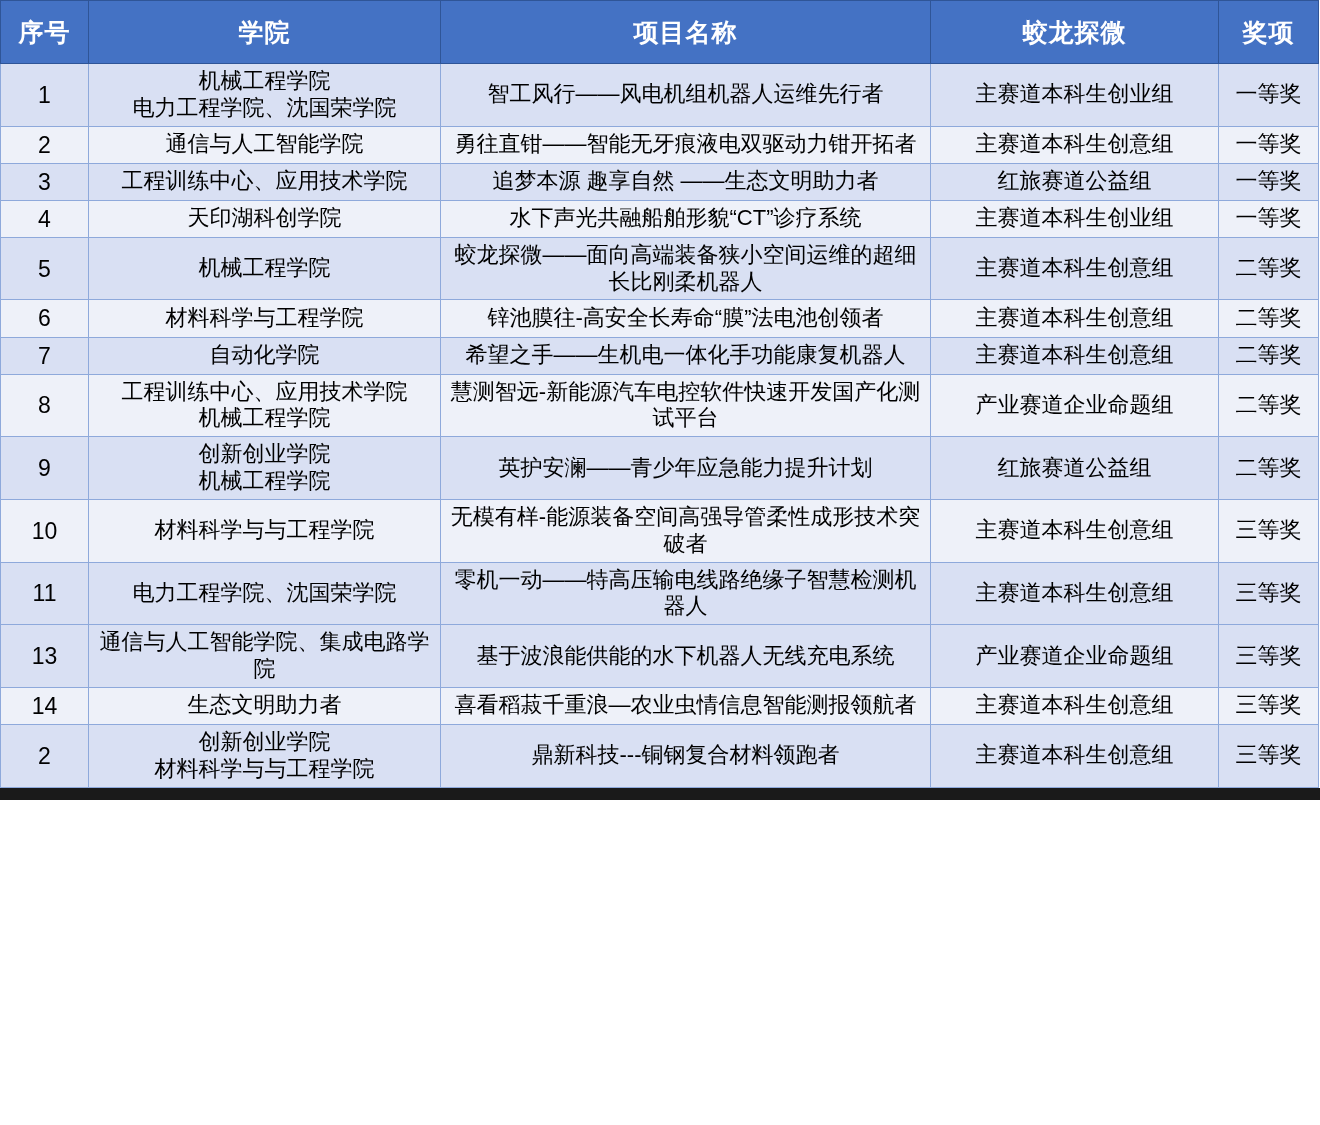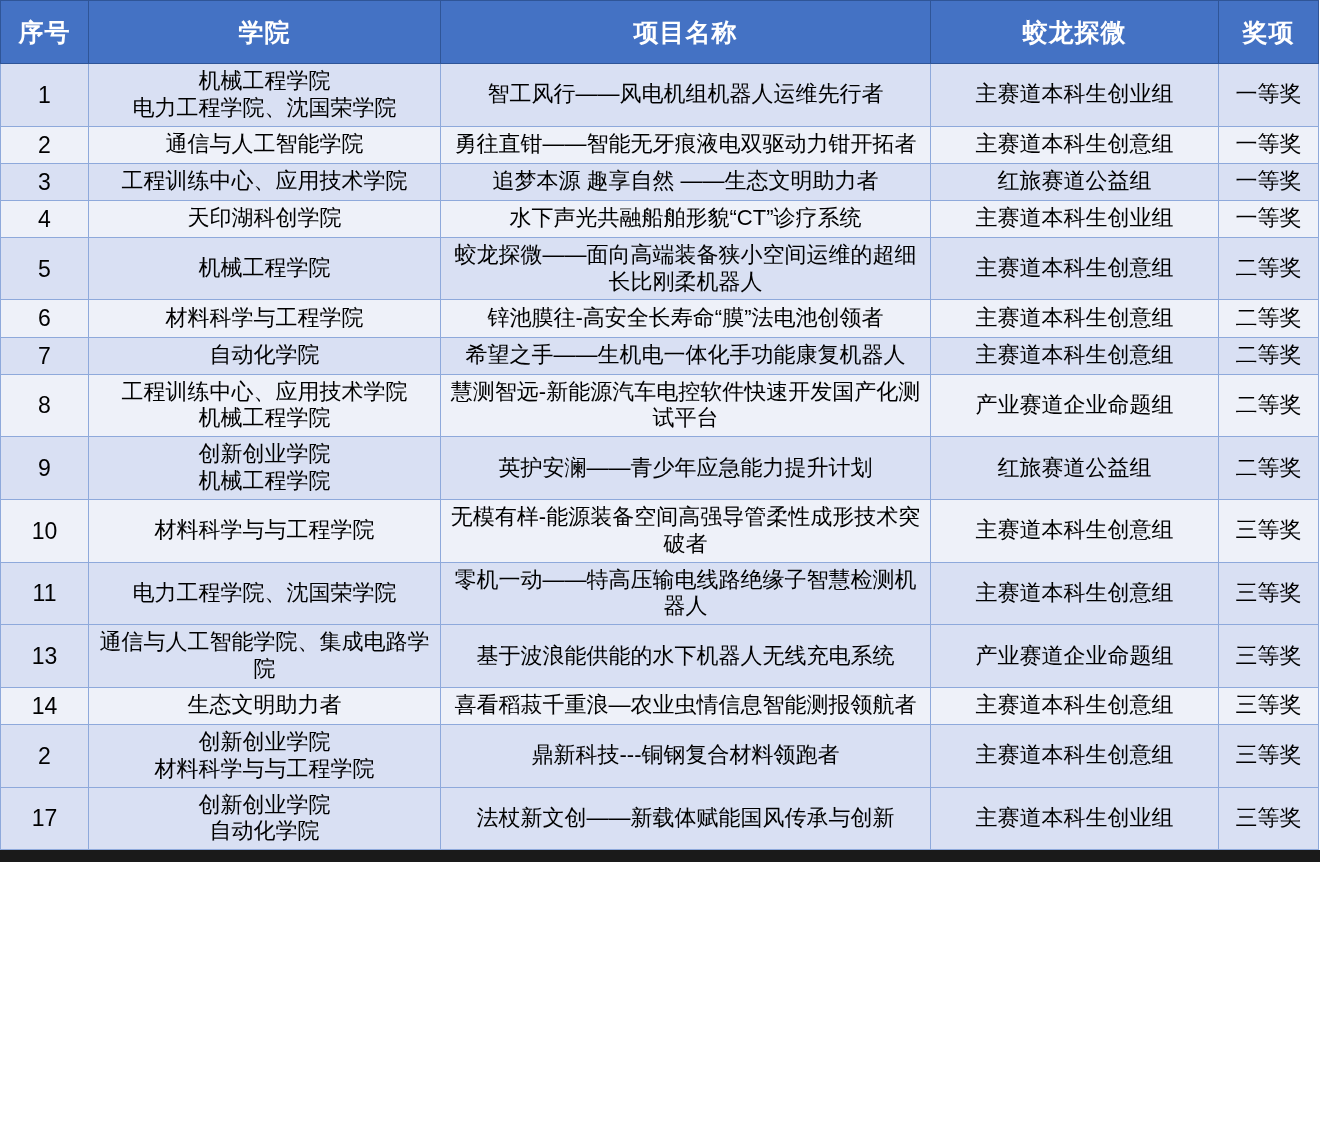--- a/index.html
+++ b/index.html
@@ -321,34 +321,16 @@
           <td class="proj-cell">
             <span class="cell-line">鼎新科技---铜钢复合材料领跑者</span>
           </td>
           <td class="track-cell">
             <span class="cell-line">主赛道本科生创意组</span>
           </td>
           <td class="award-cell">
             <span class="cell-line">三等奖</span>
           </td>
         </tr>
-        <tr class="row-odd">
-          <td class="seq-cell">
-            <span class="cell-line">17</span>
-          </td>
-          <td class="college-cell">
-            <span class="cell-line">创新创业学院</span>
-            <span class="cell-line">自动化学院</span>
-          </td>
-          <td class="proj-cell">
-            <span class="cell-line">法杖新文创——新载体赋能国风传承与创新</span>
-          </td>
-          <td class="track-cell">
-            <span class="cell-line">主赛道本科生创业组</span>
-          </td>
-          <td class="award-cell">
-            <span class="cell-line">三等奖</span>
-          </td>
-        </tr>
       </tbody>
   </table>
   <div class="bottom-strip"></div>
 </div>
 
 </body></html>

